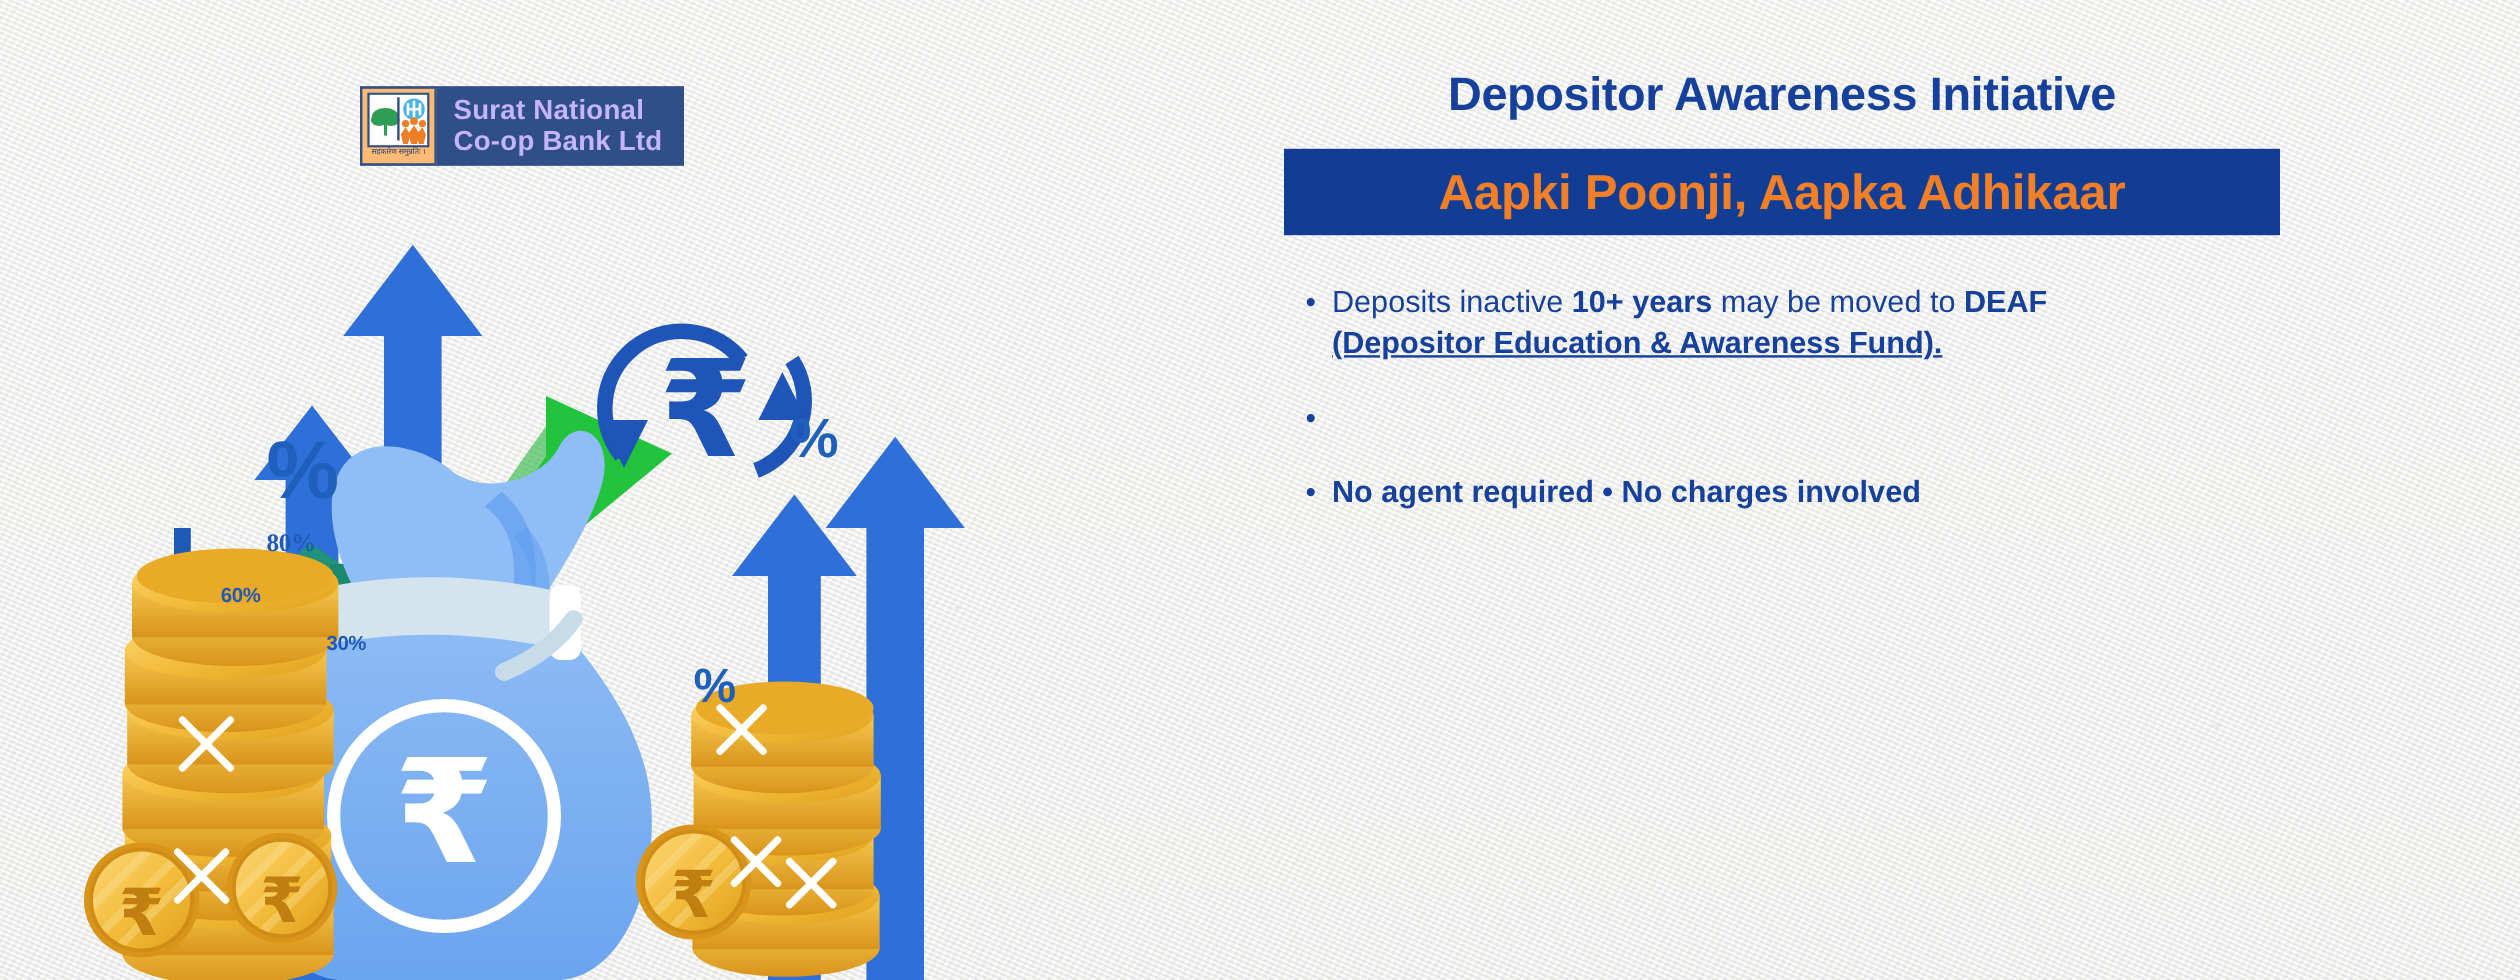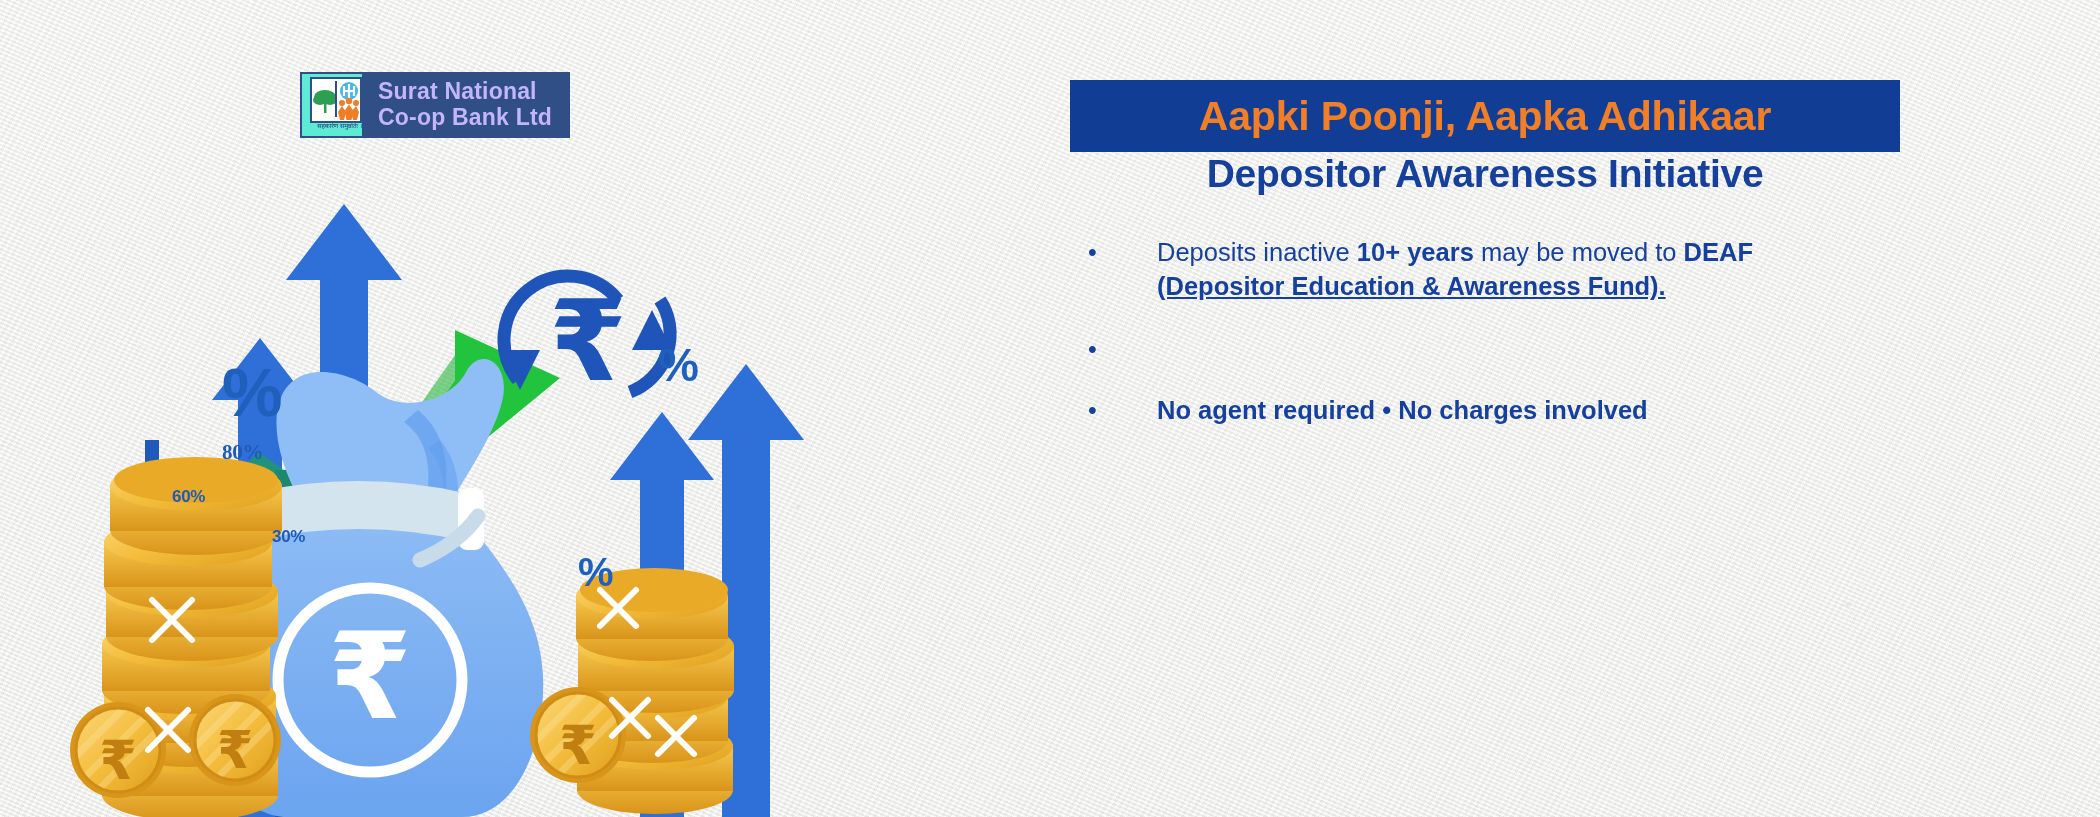--- a/index.html
+++ b/index.html
@@ -29,25 +29,25 @@
 
   
   #logo-block {
     position:absolute; left:300px; top:72px;
     display:flex; align-items:stretch;
     height:66px;
     border:2px solid #2f4f86;
     background:#2f4f86;
   }
   #logo-mark {
-    width:62px; background:#5eead4;
+    width:62px; background:#fdba74;
     border-right:2px solid #2f4f86;
     position:relative;
     display:flex; flex-direction:column;
-    align-items:flex-end; justify-content:flex-start;
+    align-items:center; justify-content:flex-start;
     padding-top:3px;
   }
   #logo-mark .art { position:relative; width:52px; height:46px; }
   #logo-motto {
     font-family:"DejaVu Sans", sans-serif;
     font-size:6.5px; color:#23417a; line-height:1;
     white-space:nowrap; letter-spacing:-.2px;
   }
   #logo-words {
     padding:6px 16px 6px 14px;
@@ -91,21 +91,21 @@
     display:flex;
     color:#15409b;
     font-size:25.5px;
     line-height:1.33;
     margin-bottom:29px;
   }
   .bullet .dot {
     flex:0 0 22px;
     font-size:25px; line-height:1.3;
   }
-  .bullet .txt { flex:1;margin-left:47px; }
+  .bullet .txt { flex:1; }
   .bullet b { font-weight:bold; }
   .bullet .l2 { display:block; font-weight:bold;text-decoration:underline; }
 
   #footer { margin-top:36px; text-align:center; color:#15409b; }
   #footer .line1 { font-size:25px; line-height:1.4; }
   #footer .line2 { font-size:26px; font-weight:bold; line-height:1.45; }
 
   .pct-label {
     position:absolute;
     color:#1f5ab8; font-weight:bold;
@@ -292,21 +292,21 @@
           <line x1="694" y1="718" x2="658" y2="754"></line>
       </g>
     </svg>
 
     <div class="pct-big" style="left:222px; top:353px; font-size:68px;">%</div>
 
     <div class="pct-big" style="left:658px; top:338px; font-size:46px;">%</div>
 
     <div class="pct-big" style="left:578px; top:550px; font-size:40px;">%</div>
 
-    <div class="pct-label" style="left:172px; top:487px;">60%</div>
+    <div class="pct-label" style="left:184px; top:487px;">60%</div>
     <div class="pct-label" style="left:222px; top:440px; font-size:21px;font-family:Liberation Serif, serif;">80%</div>
     <div class="pct-label" style="left:272px; top:527px;">30%</div>
   </div>
 
   <div id="logo-block">
     <div id="logo-mark">
       <div class="art">
         <svg width="52" height="46" viewBox="0 0 52 46">
           <rect x="1" y="1" width="50" height="44" fill="#ffffff" stroke="#2f4f86" stroke-width="2"></rect>
 
@@ -337,25 +337,25 @@
       <div id="logo-motto">सहकारेण समुन्नतिः ।</div>
     </div>
     <div id="logo-words">
       <span>Surat National</span>
       <span>Co-op Bank Ltd</span>
     </div>
   </div>
 
   <div id="copy">
 
+    <div id="headline">Depositor Awareness Initiative</div>
+
     <div id="tagline-bar">
       <span>Aapki Poonji, Aapka Adhikaar</span>
     </div>
-
-    <div id="headline">Depositor Awareness Initiative</div>
 
     <div id="bullets">
 
       <div class="bullet">
         <span class="dot">•</span>
         <span class="txt"><span>Deposits inactive </span><b>10+ years</b><span> may be moved to </span><b>DEAF</b><b class="l2">(Depositor Education &amp; Awareness Fund).</b></span>
       </div>
 
       <div class="bullet">
         <span class="dot">•</span>

